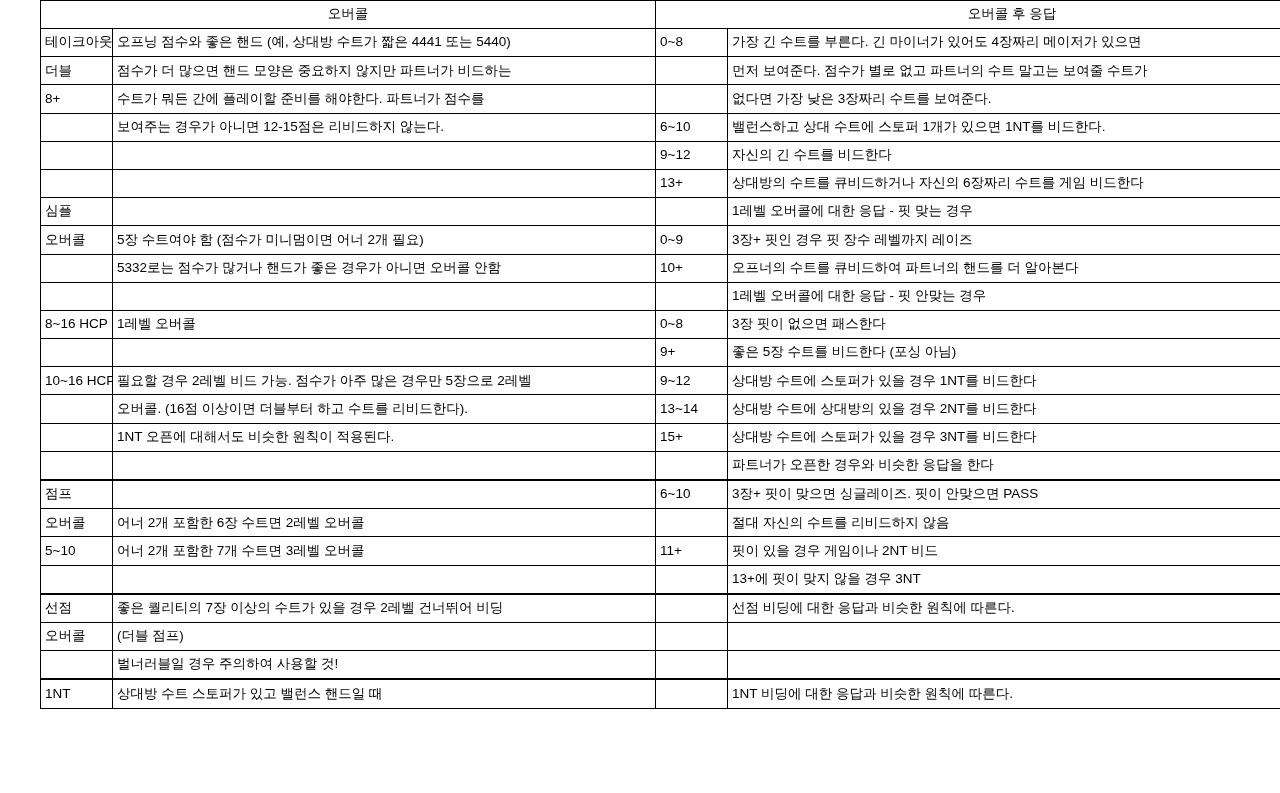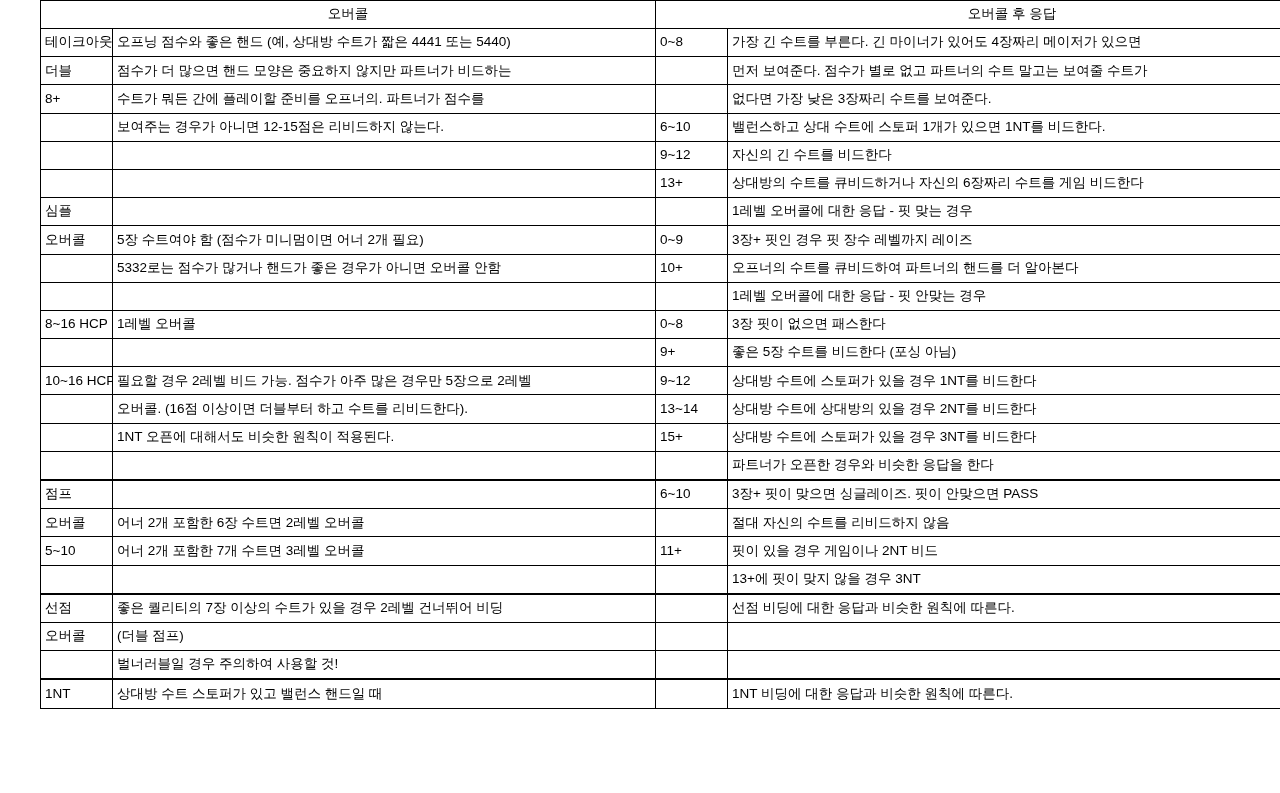--- a/index.html
+++ b/index.html
@@ -70,21 +70,21 @@
         <td class="rowcell col-d">가장 긴 수트를 부른다. 긴 마이너가 있어도 4장짜리 메이저가 있으면</td>
       </tr>
       <tr>
         <td class="rowcell col-a">더블</td>
         <td class="rowcell col-b">점수가 더 많으면 핸드 모양은 중요하지 않지만 파트너가 비드하는</td>
         <td class="rowcell col-c"></td>
         <td class="rowcell col-d">먼저 보여준다. 점수가 별로 없고 파트너의 수트 말고는 보여줄 수트가</td>
       </tr>
       <tr>
         <td class="rowcell col-a">8+</td>
-        <td class="rowcell col-b">수트가 뭐든 간에 플레이할 준비를 오프너의. 파트너가 점수를</td>
+        <td class="rowcell col-b">수트가 뭐든 간에 플레이할 준비를 해야한다. 파트너가 점수를</td>
         <td class="rowcell col-c"></td>
         <td class="rowcell col-d">없다면 가장 낮은 3장짜리 수트를 보여준다.</td>
       </tr>
       <tr>
         <td class="rowcell col-a"></td>
         <td class="rowcell col-b">보여주는 경우가 아니면 12-15점은 리비드하지 않는다.</td>
         <td class="rowcell col-c">6~10</td>
         <td class="rowcell col-d">밸런스하고 상대 수트에 스토퍼 1개가 있으면 1NT를 비드한다.</td>
       </tr>
       <tr>

